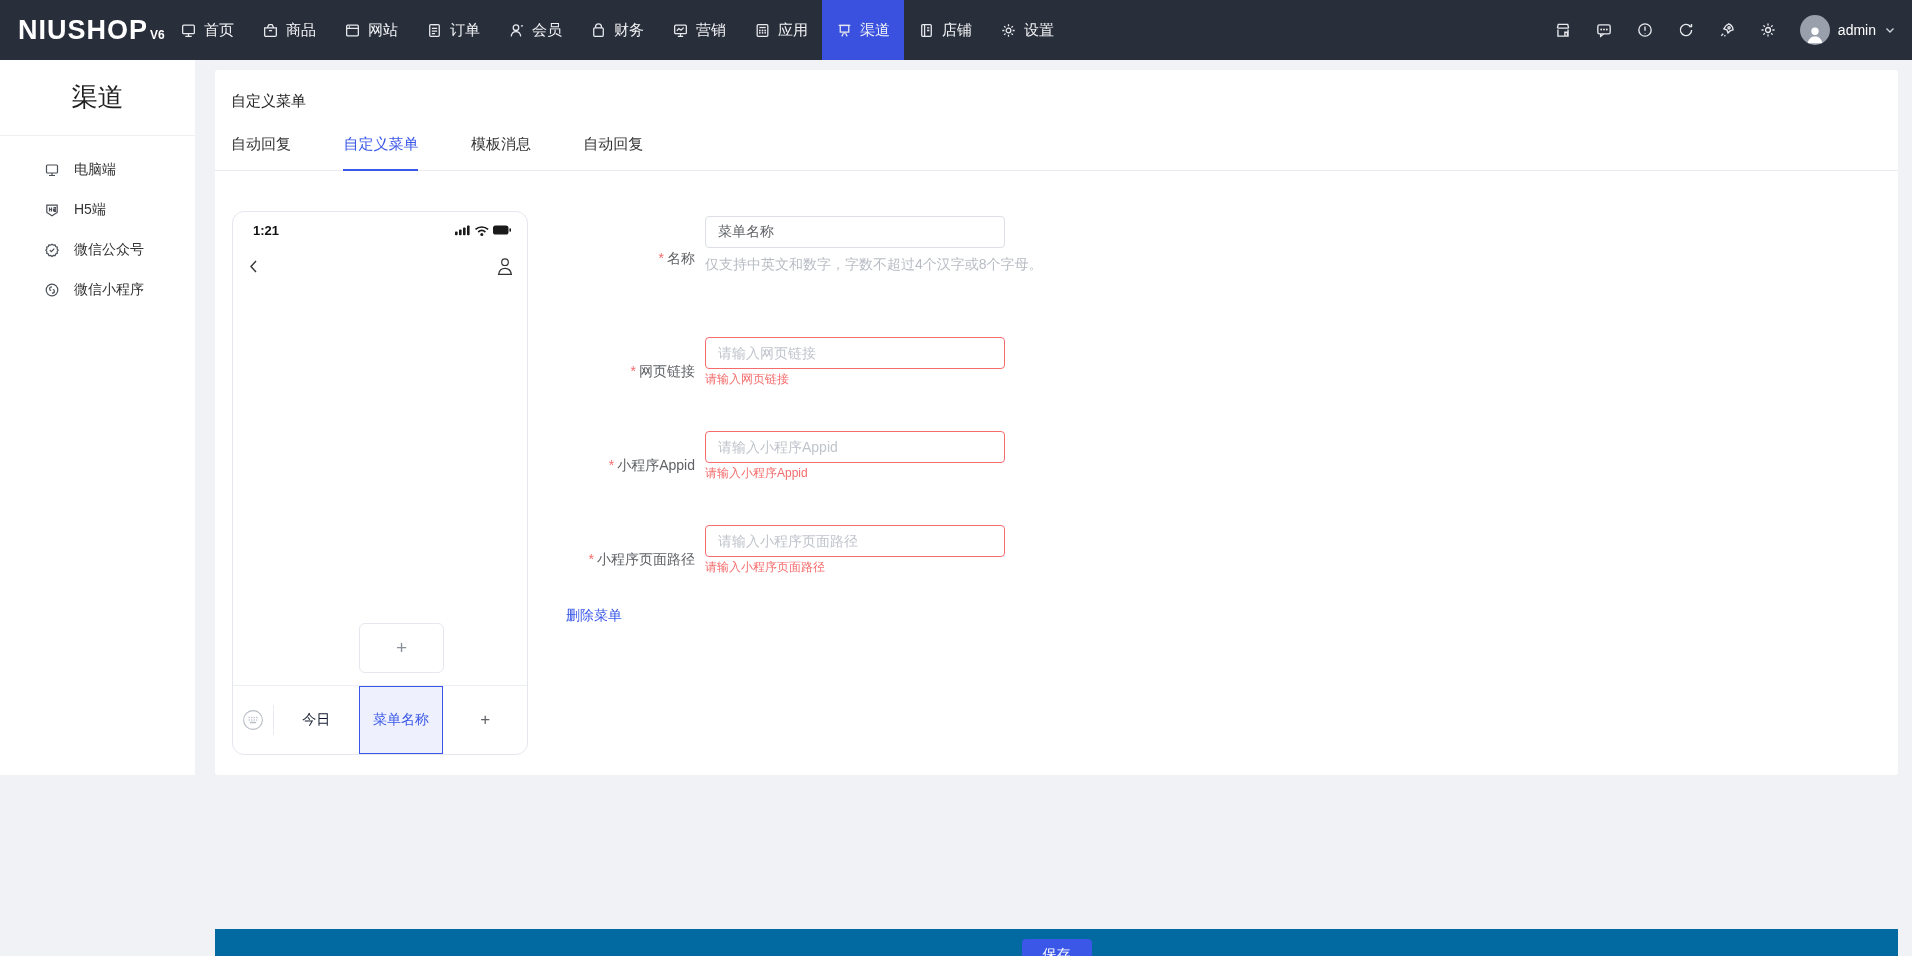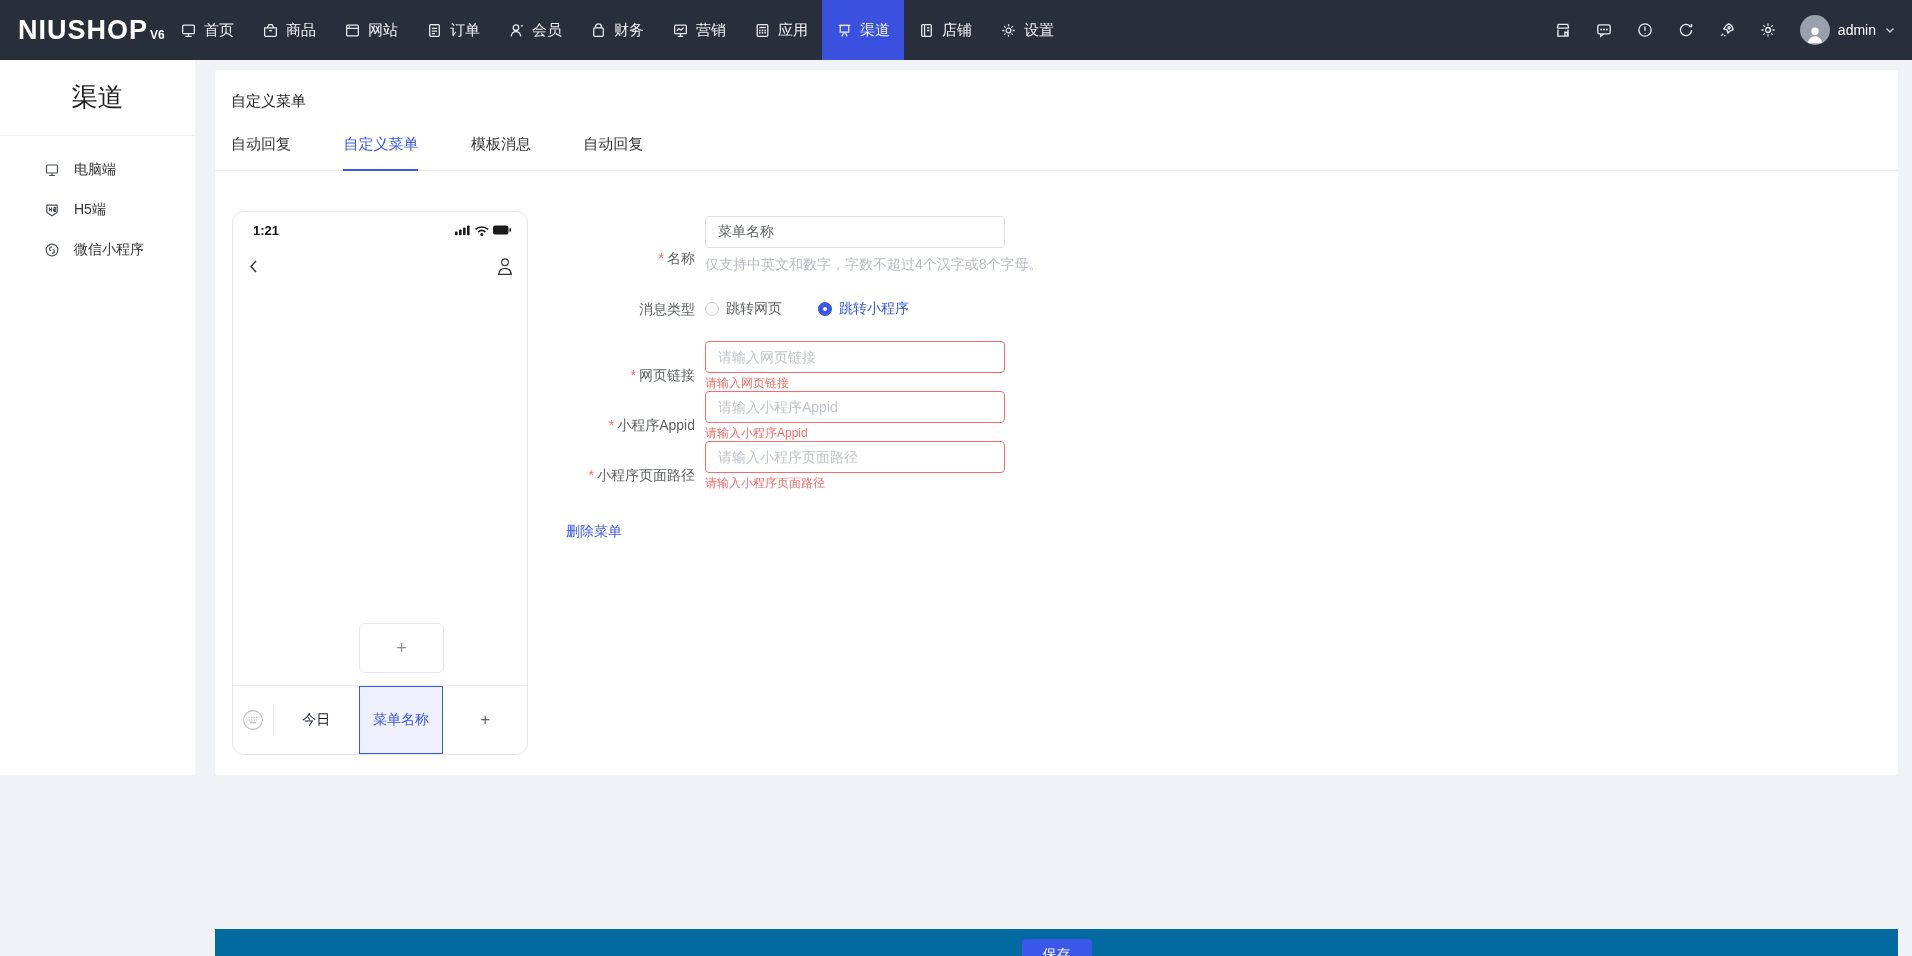--- a/index.html
+++ b/index.html
@@ -119,21 +119,21 @@
     padding:0 12px; font-size:14px; color:#606266; outline:none;
     font-family:"Liberation Sans", sans-serif; background:#fff;
   }
   .f-input::placeholder { color:#c0c4cc; }
   .f-input.err { border-color:#f56c6c; }
   .f-hint { font-size:14px; color:#b8bcc3; margin-top:8px; white-space:nowrap; }
   .f-error { font-size:12px; color:#f56c6c; margin-top:2px; line-height:16px; }
   .row-name { margin-bottom:19px; }
   .row-radio { margin-bottom:16px; height:32px; align-items:center; }
   .row-err { margin-bottom:0; }
-  .row-err .f-control { height:50px; }
+  .row-err .f-control { height:50px;margin-top:44px; }
   .radio-group { display:flex; align-items:center; height:32px; }
   .radio-opt { display:flex; align-items:center; cursor:pointer; }
   .radio-opt + .radio-opt { margin-left:36px; }
   .radio {
     width:14px; height:14px; border-radius:50%; border:1px solid #c9ccd4;
     background:#fff; margin-right:7px; position:relative;
   }
   .radio.checked { background:#3a57e8; border-color:#3a57e8; }
   .radio.checked::after {
     content:""; position:absolute; left:4px; top:4px; width:4px; height:4px;
@@ -333,20 +333,29 @@
       <span>电脑端</span>
     </div>
     <div class="side-item">
       <span class="ic">
           <svg viewBox="0 0 16 16">
             <path d="M2.8 3.2h10.4v7.2L8 13.8l-5.2-3.4z"></path>
             <path d="M5.5 5.5v4M5.5 7.5h2M7.5 5.5v4M9.5 5.5h2l-.3 1.6h-1.7v1.2h2v1.2h-2"></path>
           </svg>
         </span>
       <span>H5端</span>
+    </div>
+    <div class="side-item">
+      <span class="ic">
+          <svg viewBox="0 0 16 16">
+            <path d="M8 2.2l1.4 1 1.7-.2.6 1.6 1.6.6-.2 1.7 1 1.4-1 1.4.2 1.7-1.6.6-.6 1.6-1.7-.2-1.4 1-1.4-1-1.7.2-.6-1.6-1.6-.6.2-1.7-1-1.4 1-1.4-.2-1.7 1.6-.6.6-1.6 1.7.2z"></path>
+            <path d="M5.8 8.2 7.3 9.7l3-3"></path>
+          </svg>
+        </span>
+      <span>微信公众号</span>
     </div>
     <div class="side-item">
       <span class="ic">
           <svg viewBox="0 0 16 16">
             <circle cx="8" cy="8" r="5.8"></circle>
             <path d="M8 4.8c-1.6 0-2.4 1-2.4 2s.8 1.7 1.6 1.7M8 11.2c1.6 0 2.4-1 2.4-2s-.8-1.7-1.6-1.7"></path>
           </svg>
         </span>
       <span>微信小程序</span>
     </div>
@@ -412,33 +421,20 @@
     <div class="form-row row-name">
       <div class="f-label">
         <span class="req">*</span><span>名称</span>
       </div>
       <div class="f-control">
         <input class="f-input" type="text" value="菜单名称" style="">
         <div class="f-hint">仅支持中英文和数字，字数不超过4个汉字或8个字母。</div>
       </div>
     </div>
 
-    <div class="form-row row-radio">
-      <div class="f-label"><span>消息类型</span></div>
-      <div class="radio-group">
-        <span class="radio-opt">
-          <span class="radio"></span>
-          <span class="radio-label">跳转网页</span>
-        </span>
-        <span class="radio-opt sel">
-          <span class="radio checked"></span>
-          <span class="radio-label">跳转小程序</span>
-        </span>
-      </div>
-    </div>
 
     <div class="form-row row-err">
       <div class="f-label">
         <span class="req">*</span><span>网页链接</span>
       </div>
       <div class="f-control">
         <input class="f-input err" type="text" placeholder="请输入网页链接" style="">
         <div class="f-error">请输入网页链接</div>
       </div>
     </div>

